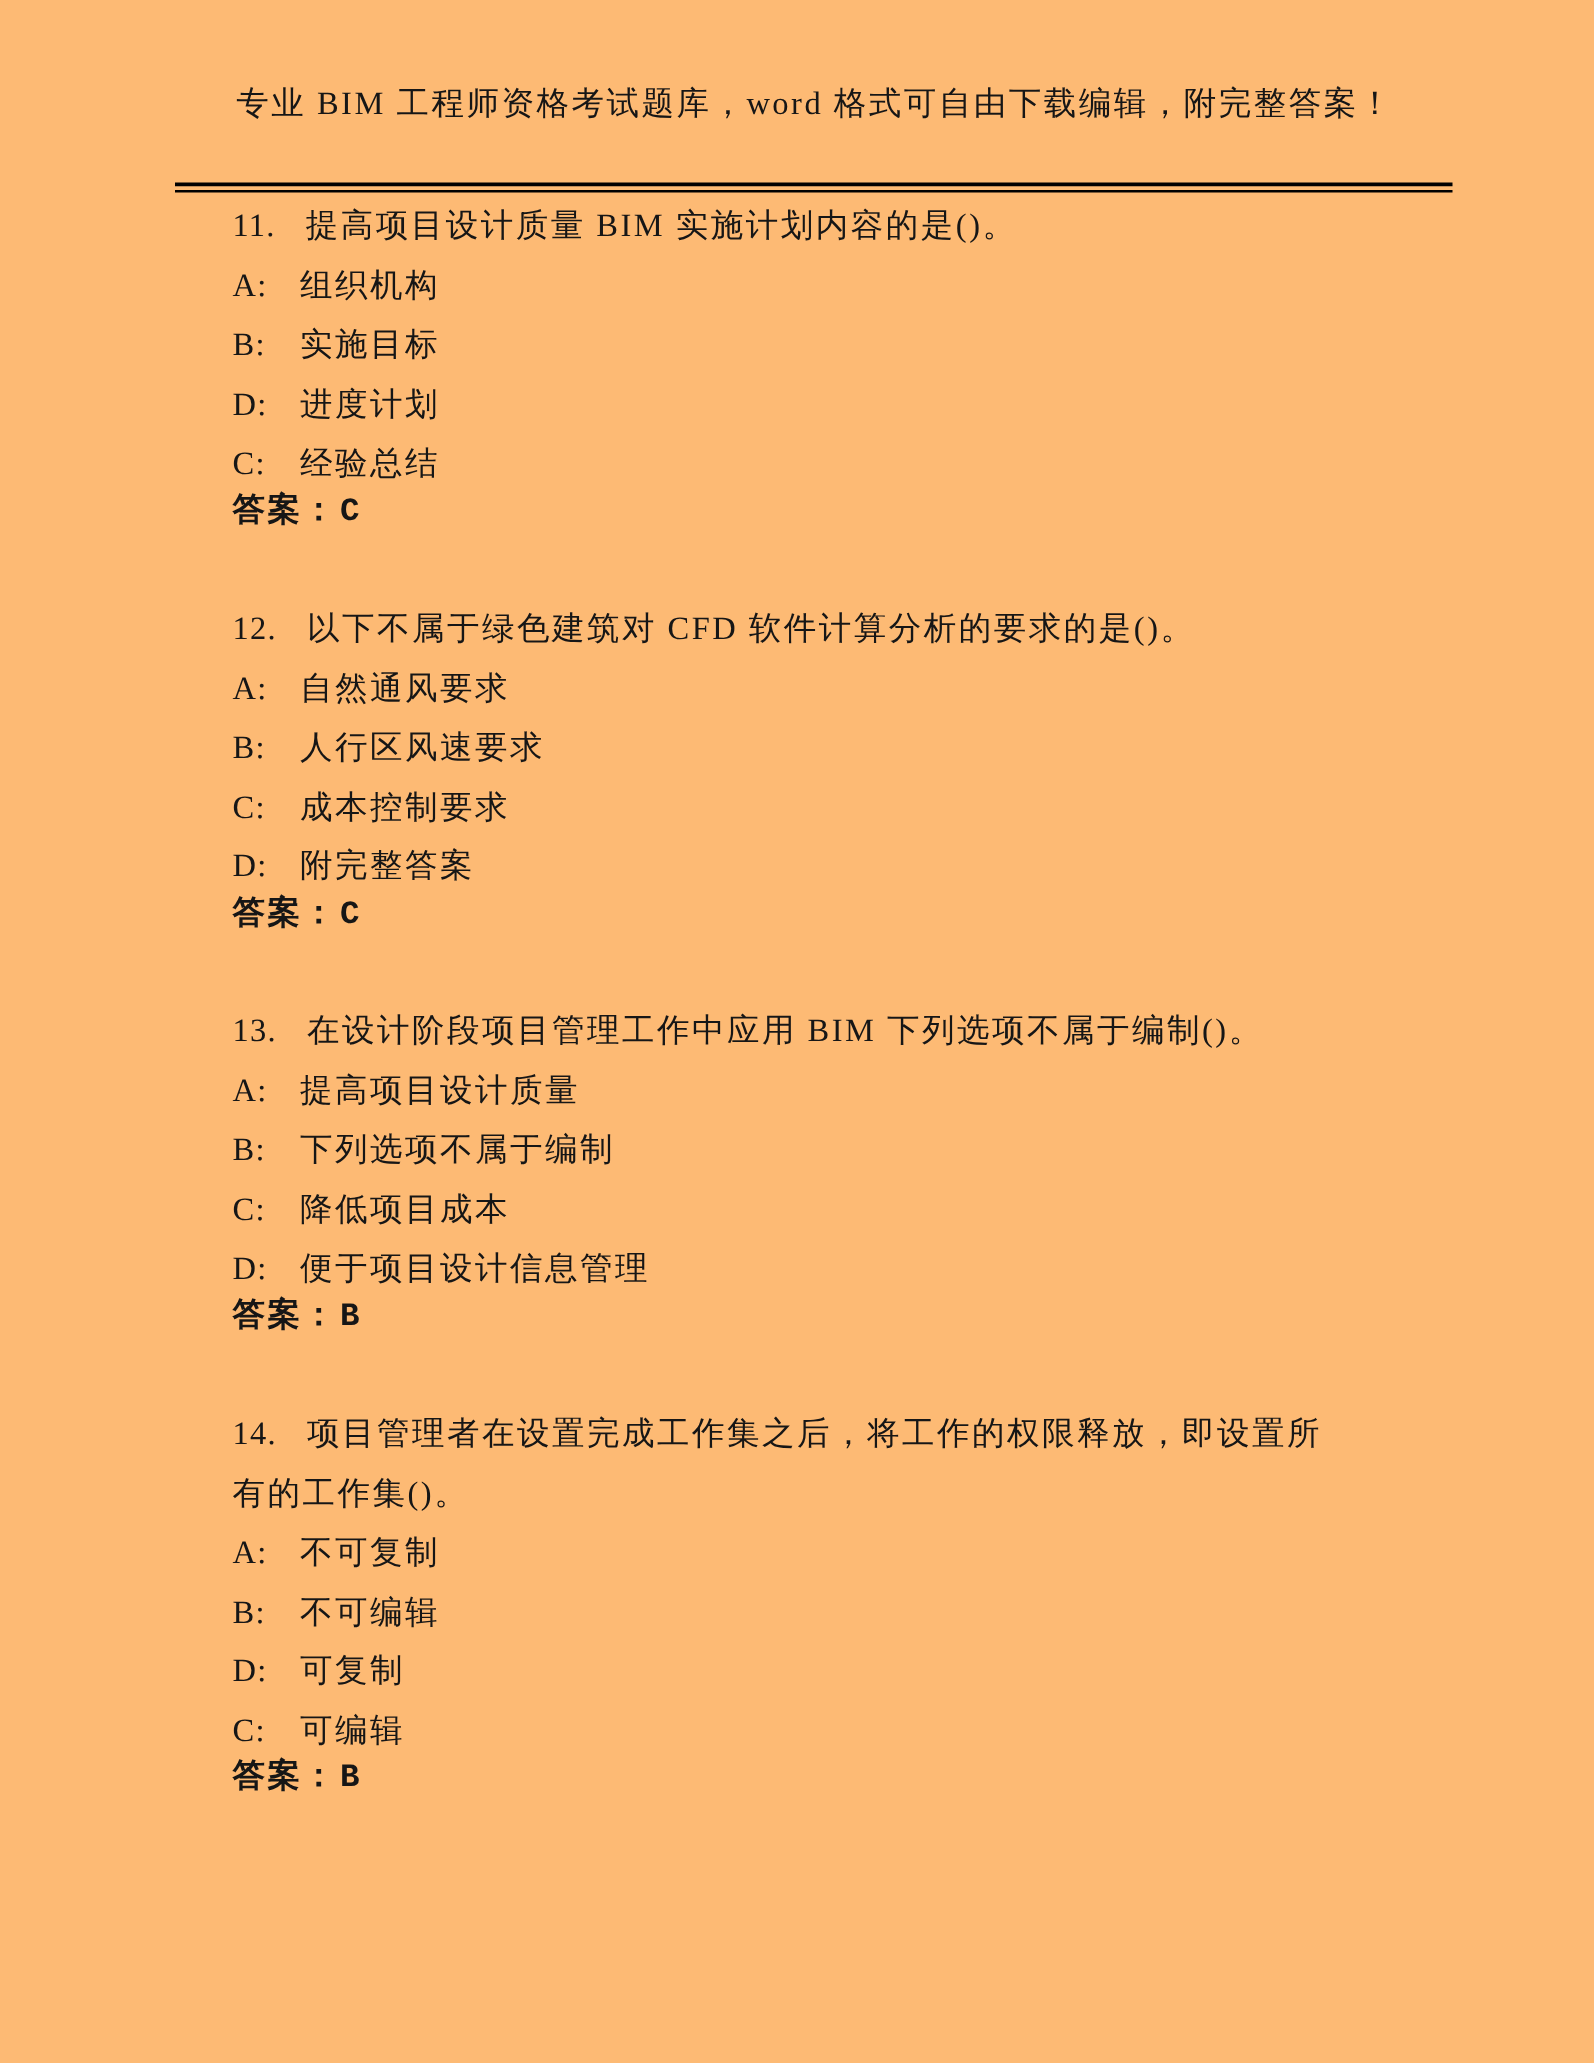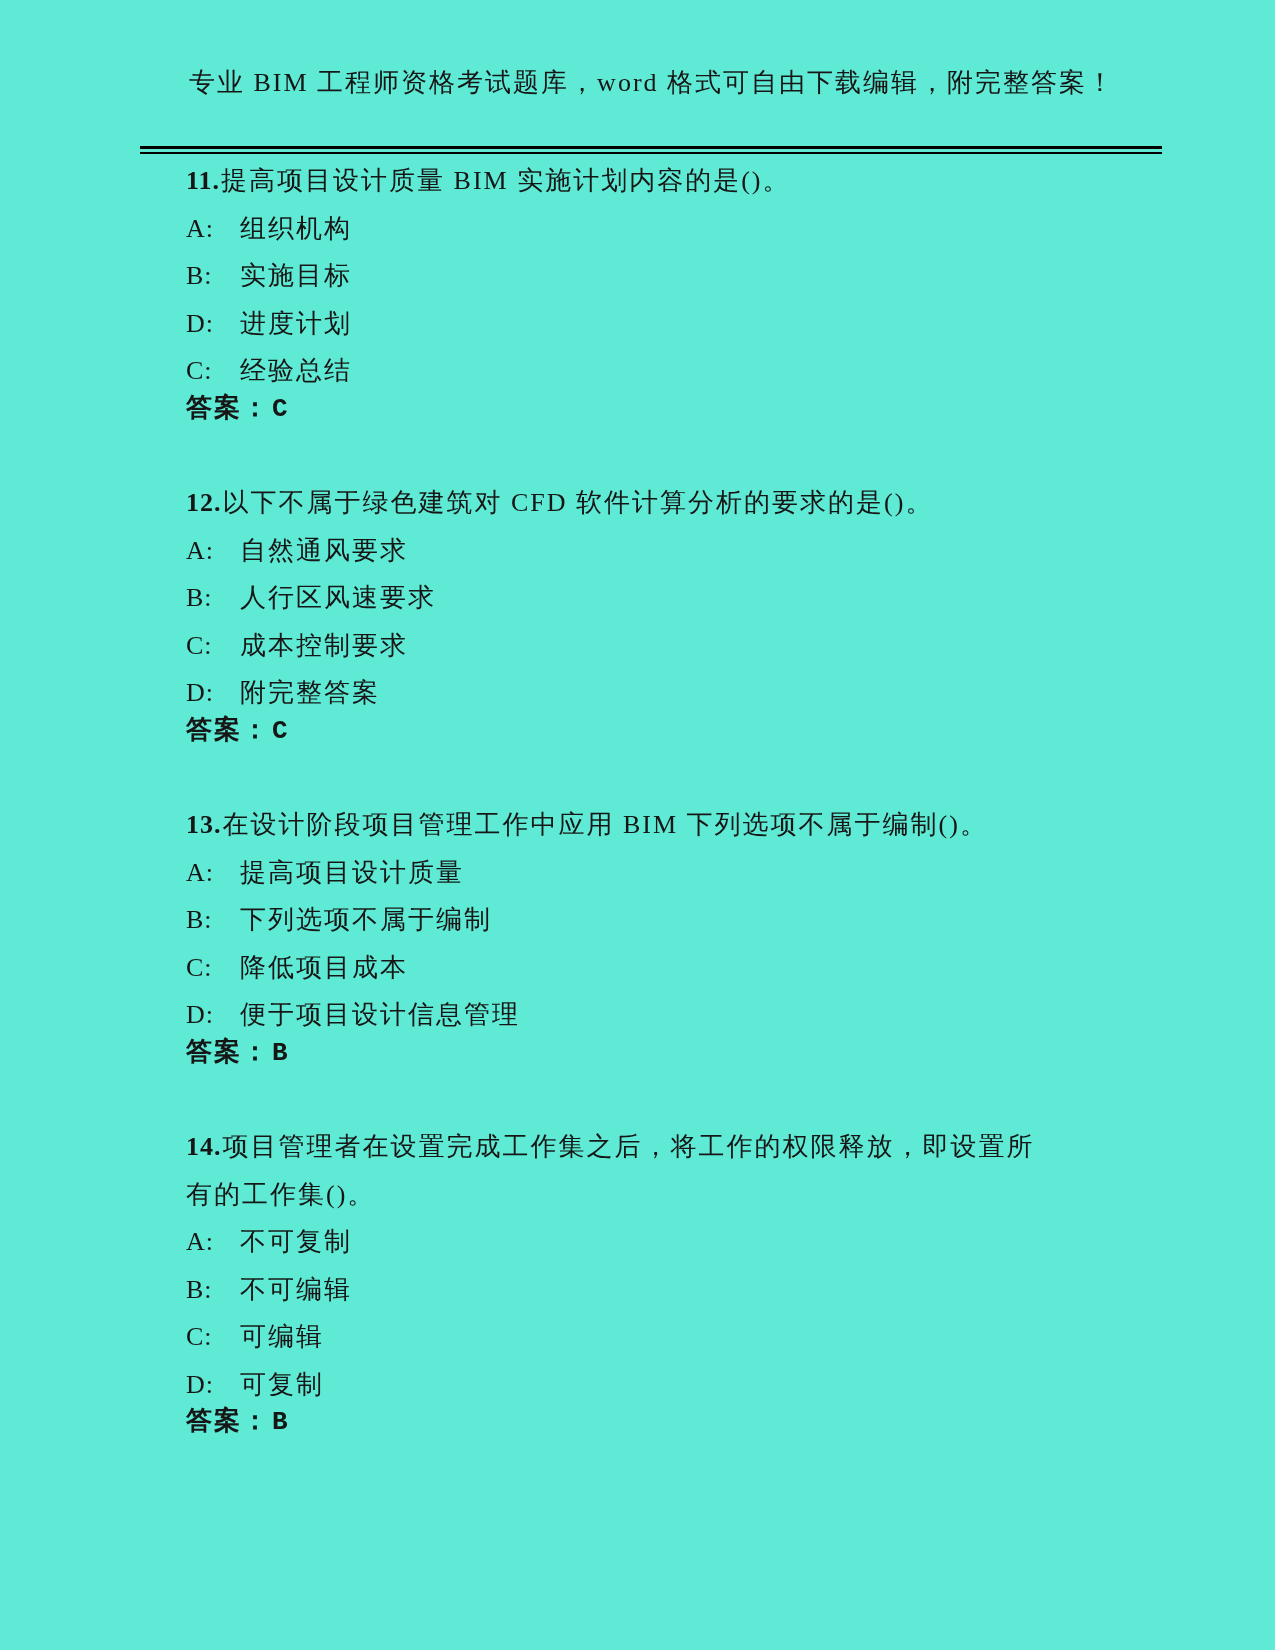--- a/index.html
+++ b/index.html
@@ -1,20 +1,20 @@
 <!DOCTYPE html>
 <html><head>
 <meta charset="utf-8">
 <style>
   html, body { margin: 0; padding: 0; background: #ffffff; }
   .page {
     position: relative;
     width: 1275px;
     height: 1650px;
-    background: #5eead4;
+    background: #fdba74;
     color: #161616;
     font-family: "Liberation Serif", "DejaVu Serif", serif;
     overflow: hidden;
   }
   .header-text {
     position: absolute;
     left: 189px;
     top: 66px;
     font-size: 26px;
     letter-spacing: 2px;
@@ -35,21 +35,21 @@
     left: 186px;
     top: 157px;
     width: 952px;
   }
   .line {
     font-size: 26px;
     line-height: 47.5px;
     min-height: 47px;
     letter-spacing: 2px;
   }
-  .qnum { margin-right: 1px; letter-spacing: 1px; font-weight: bold; }
+  .qnum { margin-right: 24px; letter-spacing: 1px; }
   .optlabel { display: inline-block; min-width: 54px; letter-spacing: 1px; }
   .q + .q { margin-top: 46px; }
   .ans {
     font-weight: 700;
     margin-top: -9px;
     font-family: Liberation Mono, monospace;
     letter-spacing: 2px;
   }
   .ansval { margin-left: 2px; }
 </style>
@@ -88,19 +88,19 @@
       <div class="line opt"><span class="optlabel">C:</span><span>降低项目成本</span></div>
       <div class="line opt"><span class="optlabel">D:</span><span>便于项目设计信息管理</span></div>
       <div class="line ans"><span>答案：</span><span class="ansval">B</span></div>
     </section>
 
     <section class="q">
       <div class="line stem"><span class="qnum">14.</span><span>项目管理者在设置完成工作集之后，将工作的权限释放，即设置所</span></div>
       <div class="line stem">有的工作集()。</div>
       <div class="line opt"><span class="optlabel">A:</span><span>不可复制</span></div>
       <div class="line opt"><span class="optlabel">B:</span><span>不可编辑</span></div>
+      <div class="line opt"><span class="optlabel">D:</span><span>可复制</span></div>
       <div class="line opt"><span class="optlabel">C:</span><span>可编辑</span></div>
-      <div class="line opt"><span class="optlabel">D:</span><span>可复制</span></div>
       <div class="line ans"><span>答案：</span><span class="ansval">B</span></div>
     </section>
 
   </div>
 </div>
 
 </body></html>

